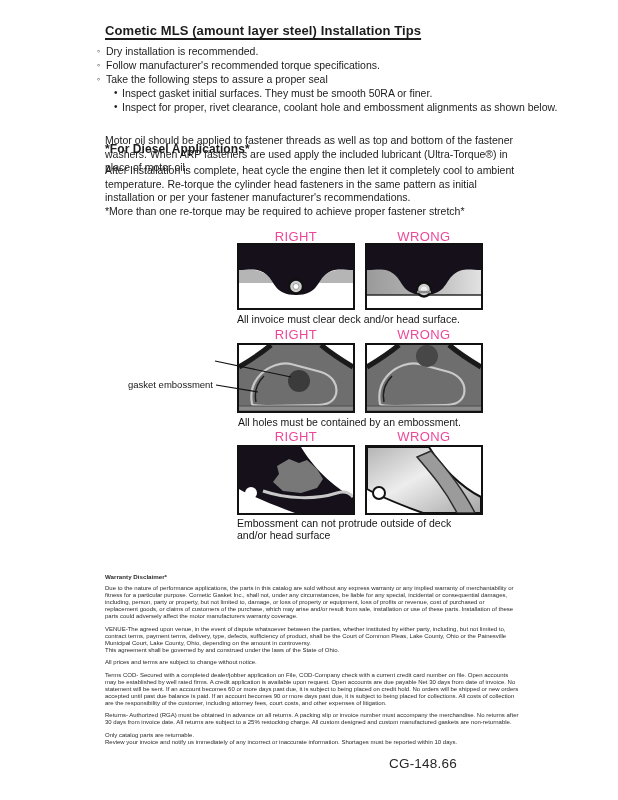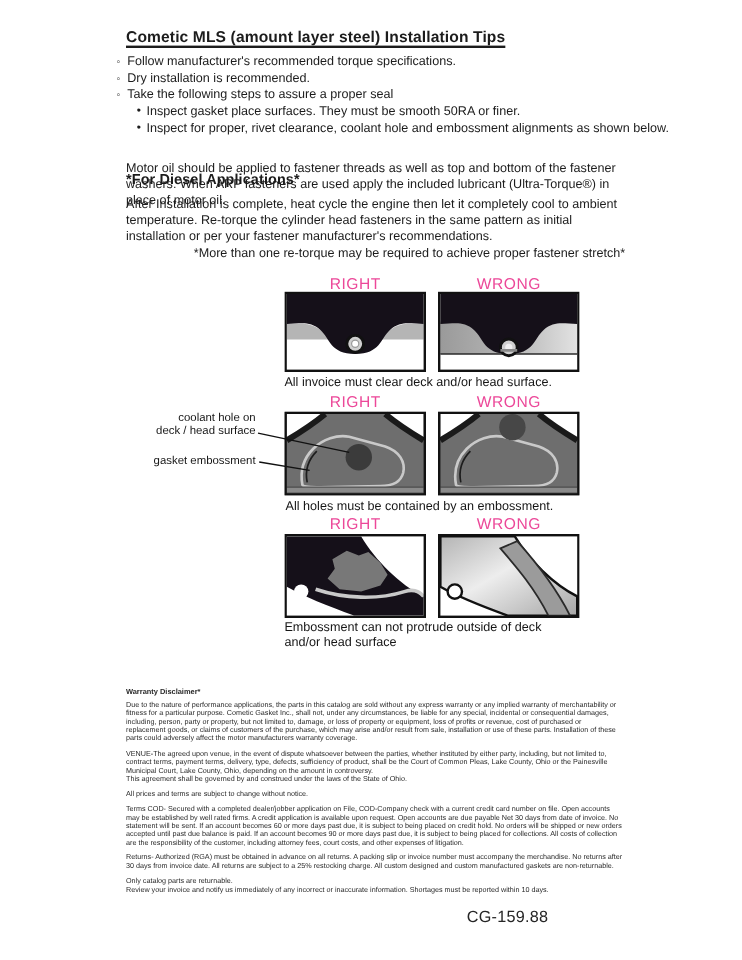--- a/index.html
+++ b/index.html
@@ -15,44 +15,44 @@
   }
   .bullets{left:97px;top:44px;font-size:10.5px;line-height:14px;}
   .b-row{white-space:nowrap;}
   .b-mark{display:inline-block;width:9px;font-size:9px;vertical-align:top;line-height:14px;}
   .b-sub{margin-left:17px;}
   .b-sub .b-mark{width:8px;font-size:10px;}
   .diesel-h{left:105px;top:116px;font-size:12px;font-weight:bold;letter-spacing:.1px;margin-top:26px;}
   .para{left:105px;width:416px;font-size:10.5px;line-height:13.5px;}
   .p1{top:134px;}
   .p2{top:164px;}
-  .pnote{top:205px;text-align:right;}
+  .pnote{top:205px;}
   .fig-label{width:118px;text-align:center;font-size:13px;letter-spacing:.4px;color:#ec4899;}
   .cap{font-size:10.5px;line-height:12px;color:#161616;}
   .anno{left:108px;width:105px;text-align:right;font-size:9.5px;line-height:10.5px;color:#161616;}
   .legal{left:105px;top:573px;width:414px;font-size:6px;line-height:7px;color:#2a2a2a;}
   .legal h4{margin:0 0 5px 0;font-size:6.2px;font-weight:bold;}
   .legal p{margin:0 0 5.5px 0;}
   .legal .tight{margin:0;}
   .footer-code{left:389px;top:756px;font-size:13.5px;color:#262626;letter-spacing:.2px;}
   svg{display:block;}
   #leader-overlay{left:0;top:0;pointer-events:none;}
 </style>
 </head>
 <body>
 
 <div id="page">
 
   <div class="abs title">Cometic MLS (amount layer steel) Installation Tips</div>
 
   <div class="abs bullets">
+    <div class="b-row"><span class="b-mark">◦</span><span>Dry installation is recommended.</span></div>
     <div class="b-row"><span class="b-mark">◦</span><span>Follow manufacturer's recommended torque specifications.</span></div>
-    <div class="b-row"><span class="b-mark">◦</span><span>Dry installation is recommended.</span></div>
     <div class="b-row"><span class="b-mark">◦</span><span>Take the following steps to assure a proper seal</span></div>
-    <div class="b-row b-sub"><span class="b-mark">•</span><span>Inspect gasket place surfaces.  They must be smooth 50RA or finer.</span></div>
+    <div class="b-row b-sub"><span class="b-mark">•</span><span>Inspect gasket initial surfaces.  They must be smooth 50RA or finer.</span></div>
     <div class="b-row b-sub"><span class="b-mark">•</span><span>Inspect for proper, rivet clearance, coolant hole and embossment alignments as shown below.</span></div>
   </div>
 
   <div class="abs diesel-h">*For Diesel Applications*</div>
   <div class="abs para p1">Motor oil should be applied to fastener threads as well as top and bottom of the fastener washers. When ARP fasteners are used apply the included lubricant (Ultra-Torque®) in place of motor oil.</div>
   <div class="abs para p2">After Installation is complete, heat cycle the engine then let it completely cool to ambient temperature. Re-torque the cylinder head fasteners in the same pattern as initial installation or per your fastener manufacturer's recommendations.</div>
   <div class="abs para pnote">*More than one re-torque may be required to achieve proper fastener stretch*</div>
 
   <div class="abs fig-label" style="left:237px;top:229px;">RIGHT</div>
   <div class="abs fig-label" style="left:365px;top:229px;">WRONG</div>
@@ -88,24 +88,20 @@
       <line x1="52" y1="49" x2="66" y2="49" stroke="#8a8a8a" stroke-width="2.4"></line>
       <rect x="1" y="1" width="116" height="65" fill="none" stroke="#111111" stroke-width="2"></rect>
     </svg>
   </div>
 
   <div class="abs cap" style="left:237px;top:313px;">All invoice must clear deck and/or head surface.</div>
 
   <div class="abs fig-label" style="left:237px;top:327px;">RIGHT</div>
   <div class="abs fig-label" style="left:365px;top:327px;">WRONG</div>
 
-  <div class="abs anno" style="top:344px;">
-    <div>coolant hole on</div>
-    <div>deck / head surface</div>
-  </div>
   <div class="abs anno" style="top:380px;">gasket embossment</div>
 
   <div class="abs" style="left:237px;top:343px;">
     <svg width="118" height="70" viewBox="0 0 118 70">
       <rect x="0" y="0" width="118" height="70" fill="#6e6e6e"></rect>
       <path d="M2,2 H32 C20,11 12,17 2,22 Z" fill="#ffffff"></path>
       <path d="M34,2 C22,12 12,18 2,24" stroke="#1a1a1a" stroke-width="5" fill="none"></path>
       <path d="M116,2 H86 C98,11 106,17 116,22 Z" fill="#ffffff"></path>
       <path d="M84,2 C96,12 106,18 116,24" stroke="#1a1a1a" stroke-width="5" fill="none"></path>
       <path d="M15,61 C13,50 15,40 24,31 C32,23 44,19 54,21 L84,29 C96,33 101,42 99,51 C97,59 90,62 80,62 L30,63 C22,63 16,63 15,61 Z" fill="none" stroke="#c9c9c9" stroke-width="2.2"></path>
@@ -181,15 +177,15 @@
     <p>Due to the nature of performance applications, the parts in this catalog are sold without any express warranty or any implied warranty of merchantability or fitness for a particular purpose.  Cometic Gasket Inc., shall not, under any circumstances, be liable for any special, incidental or consequential damages, including, person, party or property, but not limited to, damage, or loss of property or equipment, loss of profits or revenue, cost of purchased or replacement goods, or claims of customers of the purchase, which may arise and/or result from sale, installation or use of these parts.  Installation of these parts could adversely affect the motor manufacturers warranty coverage.</p>
     <p class="tight">VENUE-The agreed upon venue, in the event of dispute whatsoever between the parties, whether instituted by either party, including, but not limited to, contract terms, payment terms, delivery, type, defects, sufficiency of product, shall be the Court of Common Pleas, Lake County, Ohio or the Painesville Municipal Court, Lake County, Ohio, depending on the amount in controversy.</p>
     <p>This agreement shall be governed by and construed under the laws of the State of Ohio.</p>
     <p>All prices and terms are subject to change without notice.</p>
     <p>Terms COD- Secured with a completed dealer/jobber application on File, COD-Company check with a current credit card number on file.  Open accounts may be established by well rated firms.  A credit application is available upon request.  Open accounts are due payable Net 30 days from date of invoice.  No statement will be sent.  If an account becomes 60 or more days past due, it is subject to being placed on credit hold.  No orders will be shipped or new orders accepted until past due balance is paid.  If an account becomes 90 or more days past due, it is subject to being placed for collections.  All costs of collection are the responsibility of the customer, including attorney fees, court costs, and other expenses of litigation.</p>
     <p>Returns- Authorized (RGA) must be obtained in advance on all returns.  A packing slip or invoice number must accompany the merchandise.  No returns after 30 days from invoice date.  All returns are subject to a 25% restocking charge.  All custom designed and custom manufactured gaskets are non-returnable.</p>
     <p class="tight">Only catalog parts are returnable.</p>
     <p>Review your invoice and notify us immediately of any incorrect or inaccurate information.  Shortages must be reported within 10 days.</p>
   </div>
 
-  <div class="abs footer-code">CG-159.88</div>
+  <div class="abs footer-code">CG-148.66</div>
 
 </div>
 
 </body></html>

